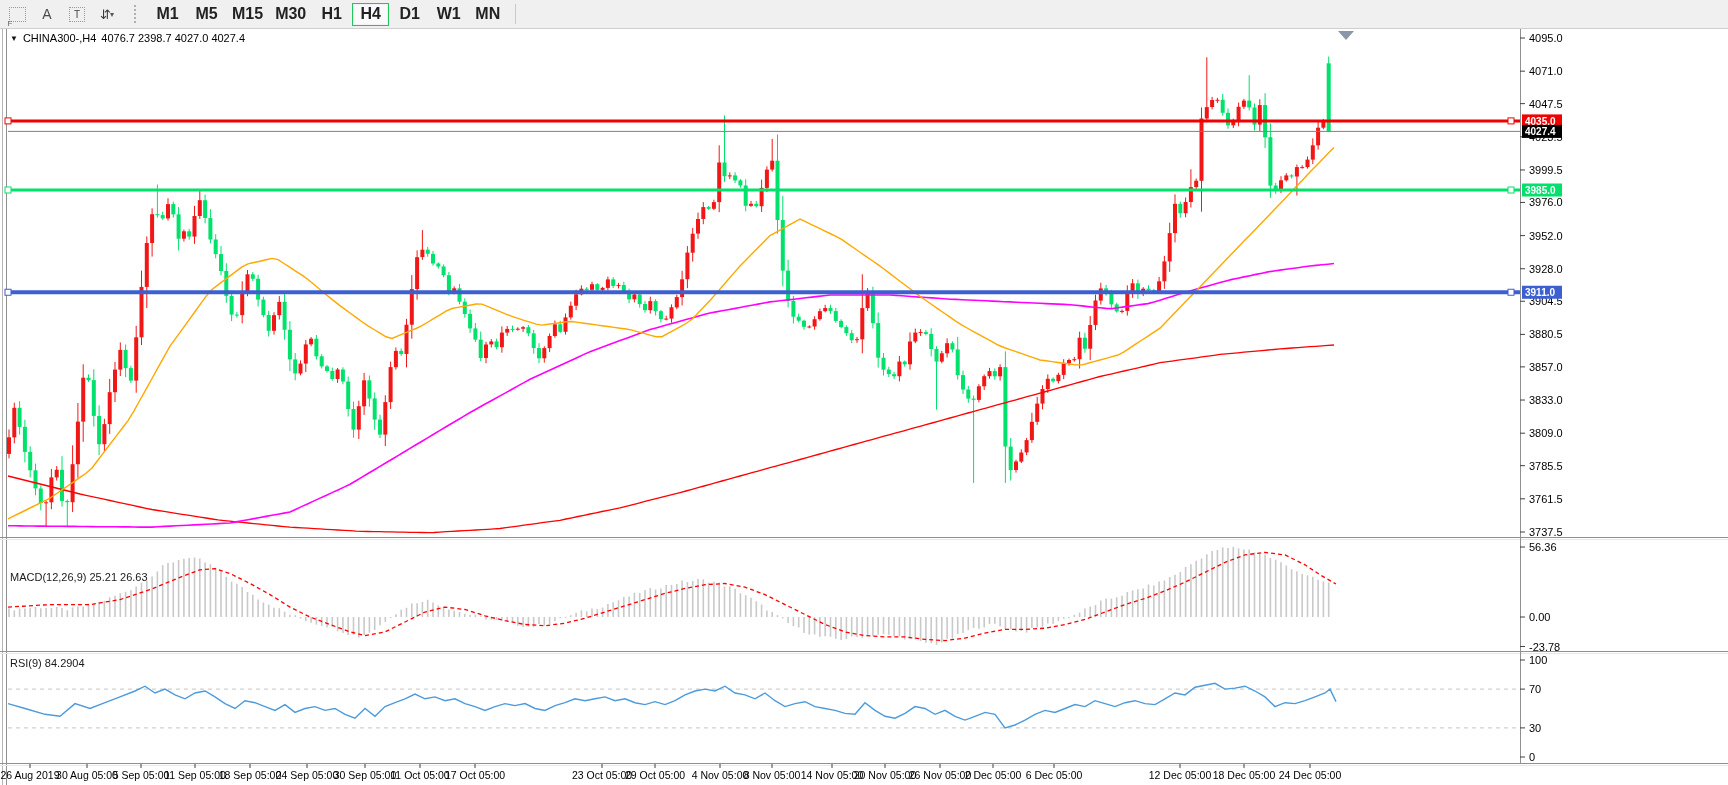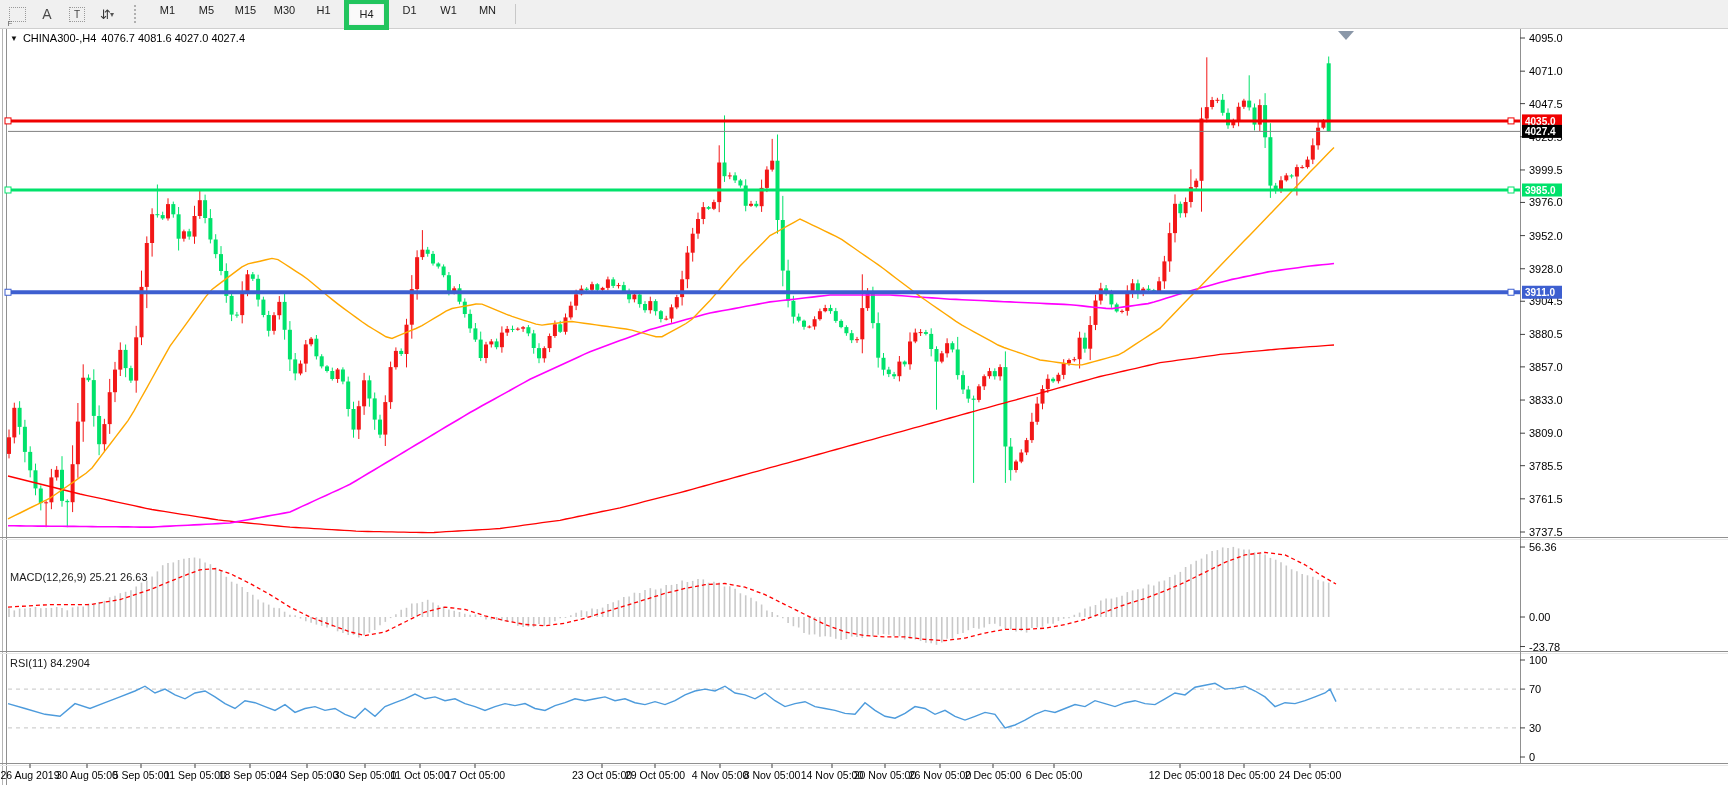--- a/index.html
+++ b/index.html
@@ -12,23 +12,23 @@
            color:#555;font-size:13px;position:relative;cursor:default;}
   .grid-ico{width:15px;height:13px;border:1px dotted #9a9a9a;position:relative;}
   .grid-ico .f{position:absolute;left:-2px;bottom:-7px;font-size:8px;color:#666;}
   .t-box{width:14px;height:13px;border:1px dotted #9a9a9a;font-size:10px;color:#444;
          display:flex;align-items:center;justify-content:center;}
   .a-glyph{font-size:14px;color:#4a4a4a;}
   .arrows{font-size:13px;color:#3a3a3a;letter-spacing:-2px;}
   .caret{font-size:8px;color:#555;margin-left:1px;}
   .grip{width:4px;height:18px;border-left:2px dotted #b0b0b0;margin:0 8px 0 14px;}
   .tf-btn{height:21px;min-width:27px;padding:0 4px;margin:16px 1px;border:1px solid transparent;
-          background:transparent;font-family:"Liberation Sans",sans-serif;font-size:11px;color:#222;
-          display:flex;align-items:center;justify-content:center;cursor:default;}
-  .tf-btn.active{background:#fafafa;border:5px solid #22c55e;box-shadow:inset 0 0 2px #d7dce6;}
+          background:transparent;font-family:"Liberation Sans",sans-serif;font-size:16px;color:#222;
+          display:flex;align-items:center;justify-content:center;cursor:default;font-weight:bold;}
+  .tf-btn.active{background:#fafafa;border:1px solid #22c55e;box-shadow:inset 0 0 2px #d7dce6;}
   .tb-sep{width:1px;height:20px;background:#c8c8c8;margin:0 8px;}
   
   .chartwin{position:absolute;left:0;top:28px;width:1728px;height:757px;}
   svg{position:absolute;left:0;top:0;}
   .overlay{position:absolute;color:#000;white-space:nowrap;}
   .title-row{left:10px;top:4px;font-size:11px;display:flex;align-items:center;gap:5px;}
   .title-caret{font-size:8px;color:#111;}
   .ind-label{font-size:11px;color:#1a1a1a;}
   .annotation{font-size:30px;font-weight:bold;}
 </style>
@@ -943,28 +943,28 @@
         <rect x="1522" y="183.5" width="40" height="13" fill="#00e26b"></rect>
         <text x="1525" y="194" font-size="10" font-weight="bold" fill="#ffffff">3985.0</text>
         <rect x="1522" y="285.75454545454545" width="40" height="13" fill="#3d5fd0"></rect>
         <text x="1525" y="296.25454545454545" font-size="10" font-weight="bold" fill="#ffffff">3911.0</text>
         <path d="M1338,31 L1354,31 L1346,40 Z" fill="#8a97a8"></path>
       </svg>
 
     <div class="overlay title-row">
       <span class="title-caret">▼</span>
       <span style="font-size:11px;text-align:center;">CHINA300-,H4</span>
-      <span style="font-size:11px;">4076.7 4081.6 4027.0 4027.4</span>
+      <span style="font-size:11px;">4076.7 2398.7 4027.0 4027.4</span>
     </div>
 
     <div class="overlay ind-label" style="left:10px;top:515px;margin-top:28px;">
       <span>MACD(12,26,9)</span>
       <span>25.21 26.63</span>
     </div>
 
     <div class="overlay ind-label" style="left:10px;top:629px;">
-      <span>RSI(11)</span>
+      <span>RSI(9)</span>
       <span>84.2904</span>
     </div>
 
   </div>
 
 </div>
 
 </body></html>

